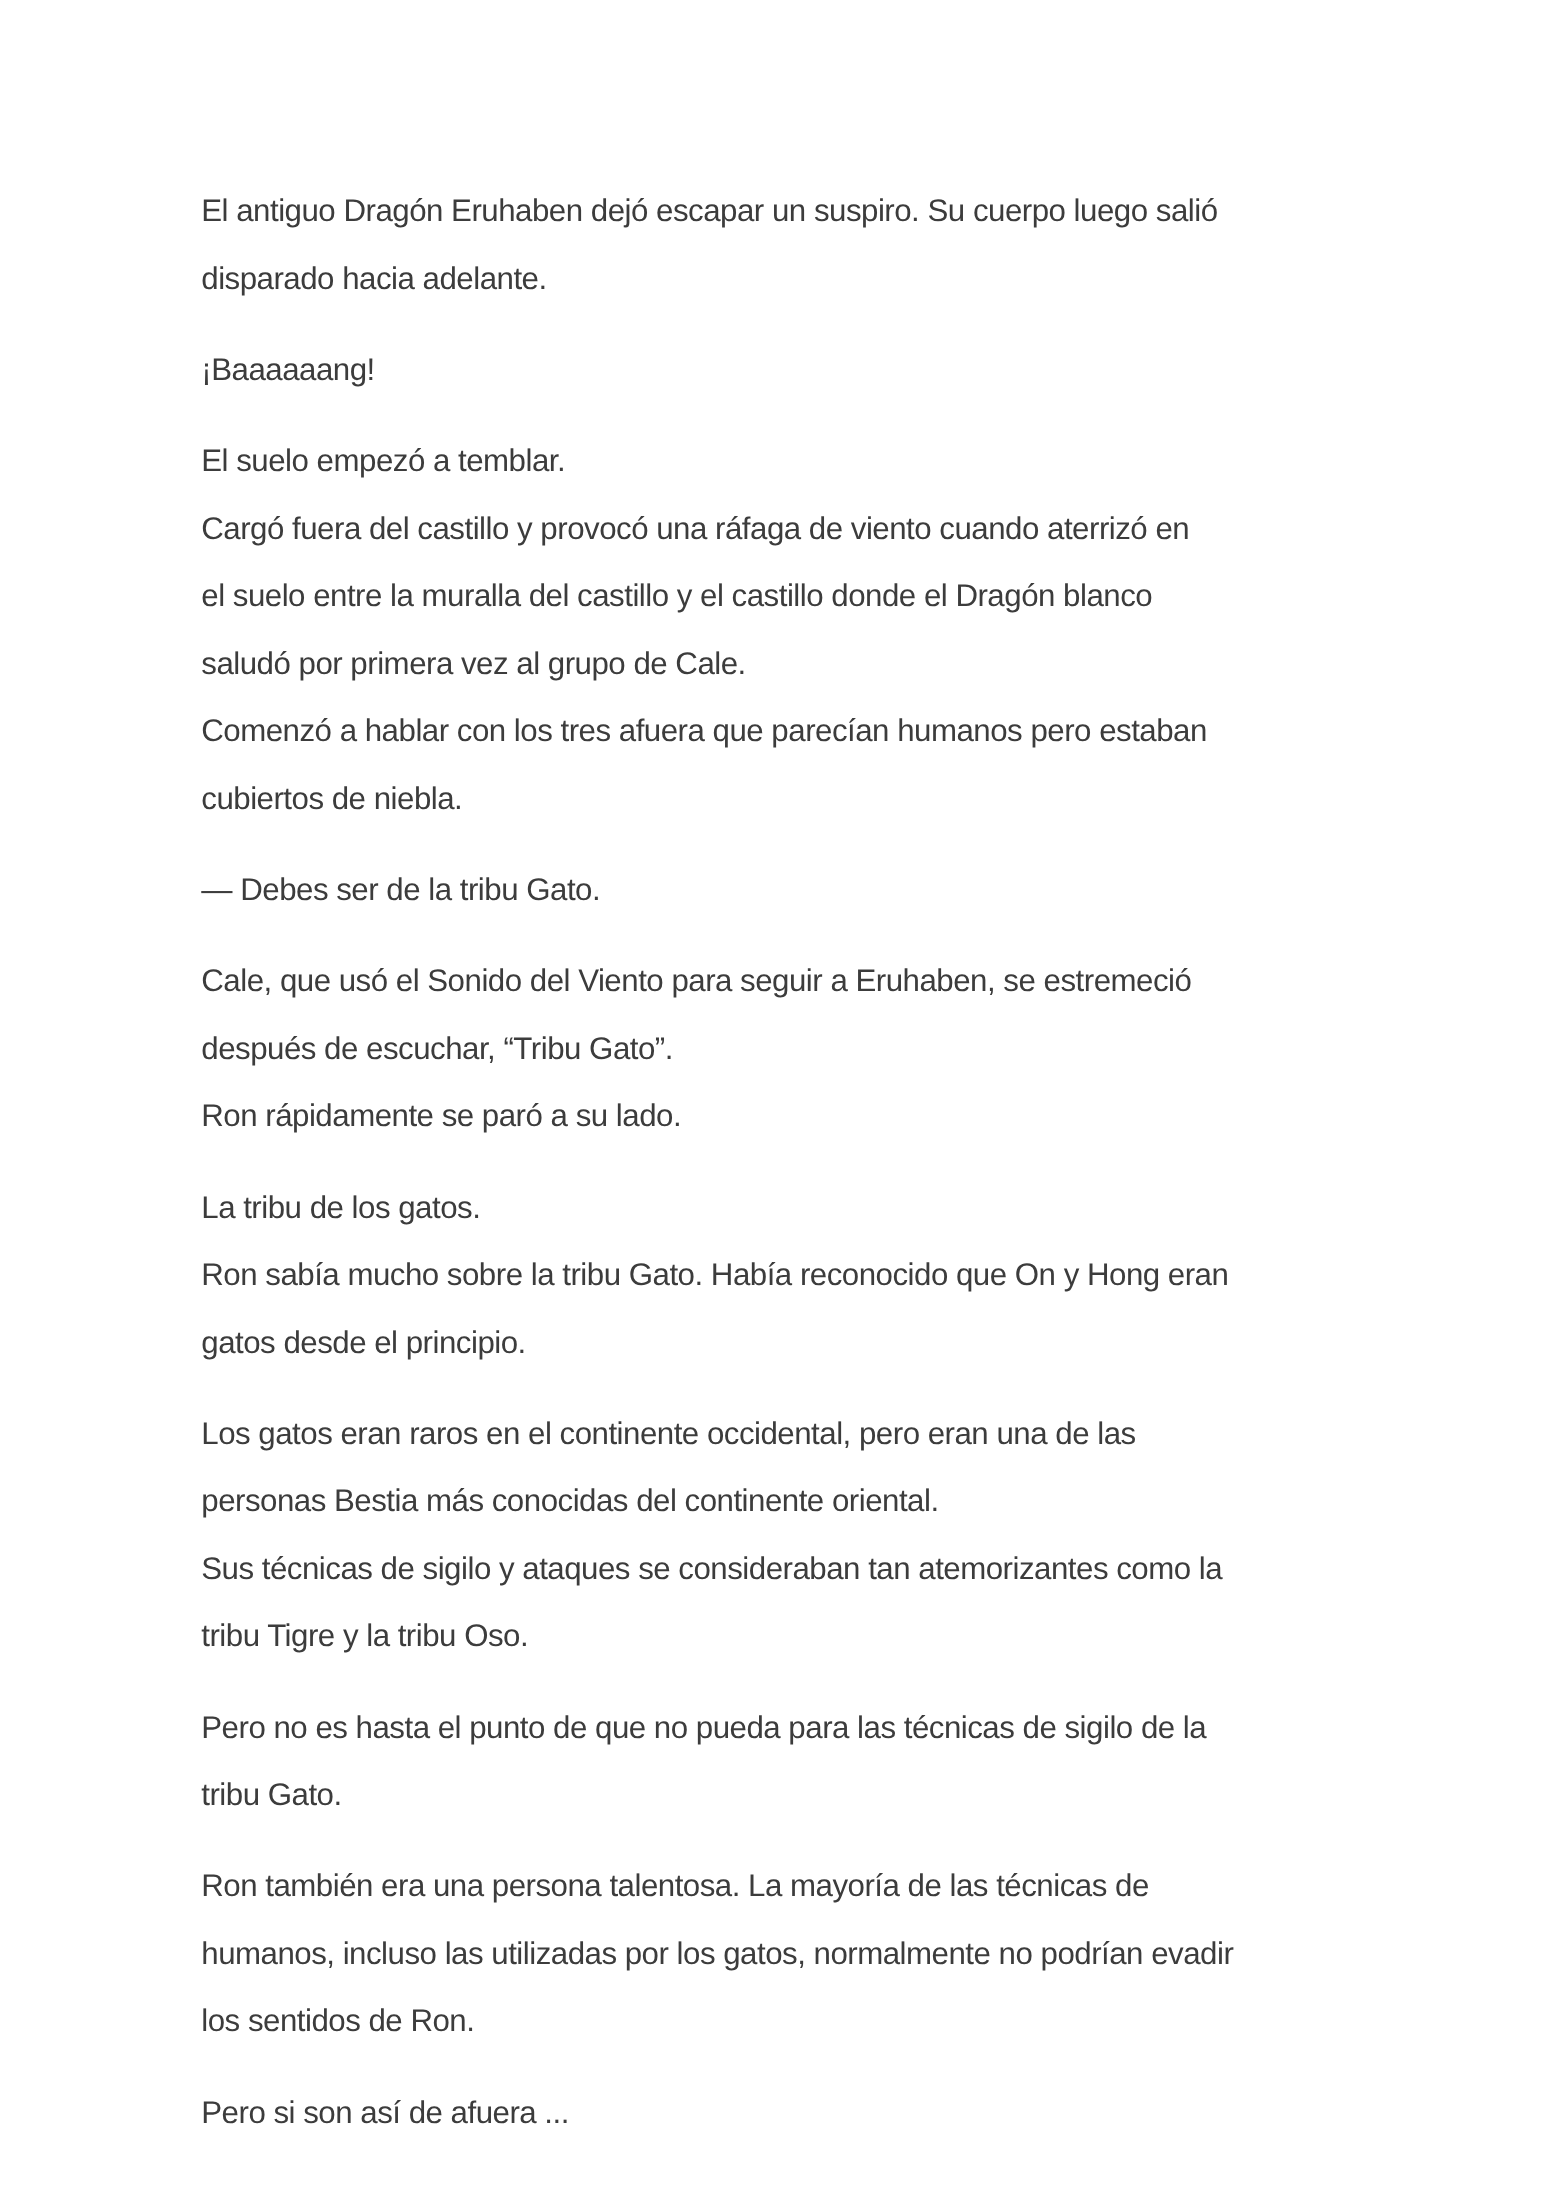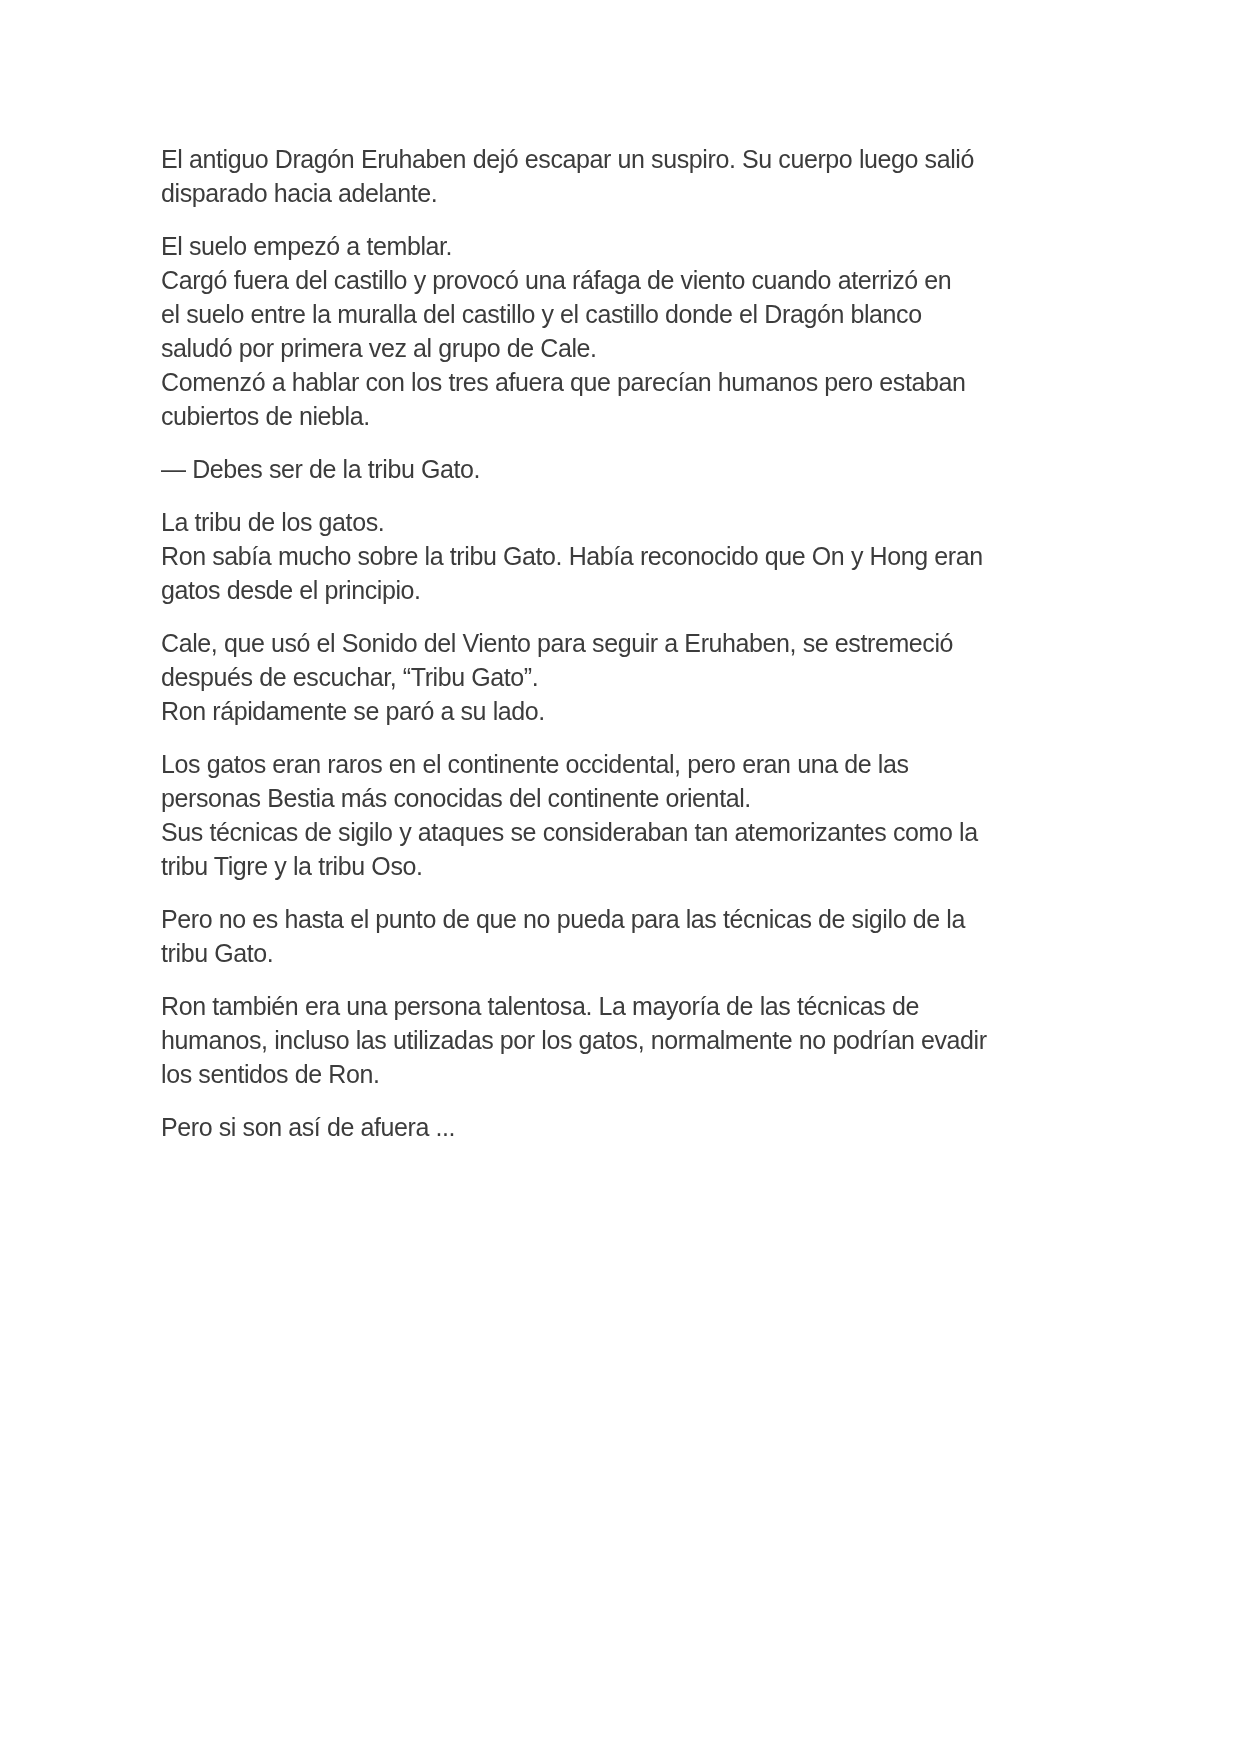--- a/index.html
+++ b/index.html
@@ -17,46 +17,47 @@
     box-sizing: border-box;
     width: 1241px;
     height: 1755px;
     padding: 142px 140px 0 161px;
     background: #ffffff;
   }
   .para {
     margin: 0 0 19px 0;
     font-size: 25px;
     font-weight: 300;
-    line-height: 34px;
+    line-height: 54px;
     letter-spacing: -0.4px;
     color: #3c3c3c;
     white-space: pre;      
     text-align: left;
   }
 </style>
 </head>
 <body>
 
 <main class="page">
   <p class="para">El antiguo Dragón Eruhaben dejó escapar un suspiro. Su cuerpo luego salió
 disparado hacia adelante.</p>
+  <p class="para">¡Baaaaaang!</p>
   <p class="para">El suelo empezó a temblar.
 Cargó fuera del castillo y provocó una ráfaga de viento cuando aterrizó en
 el suelo entre la muralla del castillo y el castillo donde el Dragón blanco
 saludó por primera vez al grupo de Cale.
 Comenzó a hablar con los tres afuera que parecían humanos pero estaban
 cubiertos de niebla.</p>
   <p class="para">— Debes ser de la tribu Gato.</p>
+  <p class="para">Cale, que usó el Sonido del Viento para seguir a Eruhaben, se estremeció
+después de escuchar, “Tribu Gato”.
+Ron rápidamente se paró a su lado.</p>
   <p class="para">La tribu de los gatos.
 Ron sabía mucho sobre la tribu Gato. Había reconocido que On y Hong eran
 gatos desde el principio.</p>
-  <p class="para">Cale, que usó el Sonido del Viento para seguir a Eruhaben, se estremeció
-después de escuchar, “Tribu Gato”.
-Ron rápidamente se paró a su lado.</p>
   <p class="para">Los gatos eran raros en el continente occidental, pero eran una de las
 personas Bestia más conocidas del continente oriental.
 Sus técnicas de sigilo y ataques se consideraban tan atemorizantes como la
 tribu Tigre y la tribu Oso.</p>
   <p class="para">Pero no es hasta el punto de que no pueda para las técnicas de sigilo de la
 tribu Gato.</p>
   <p class="para">Ron también era una persona talentosa. La mayoría de las técnicas de
 humanos, incluso las utilizadas por los gatos, normalmente no podrían evadir
 los sentidos de Ron.</p>
   <p class="para">Pero si son así de afuera ...</p>

